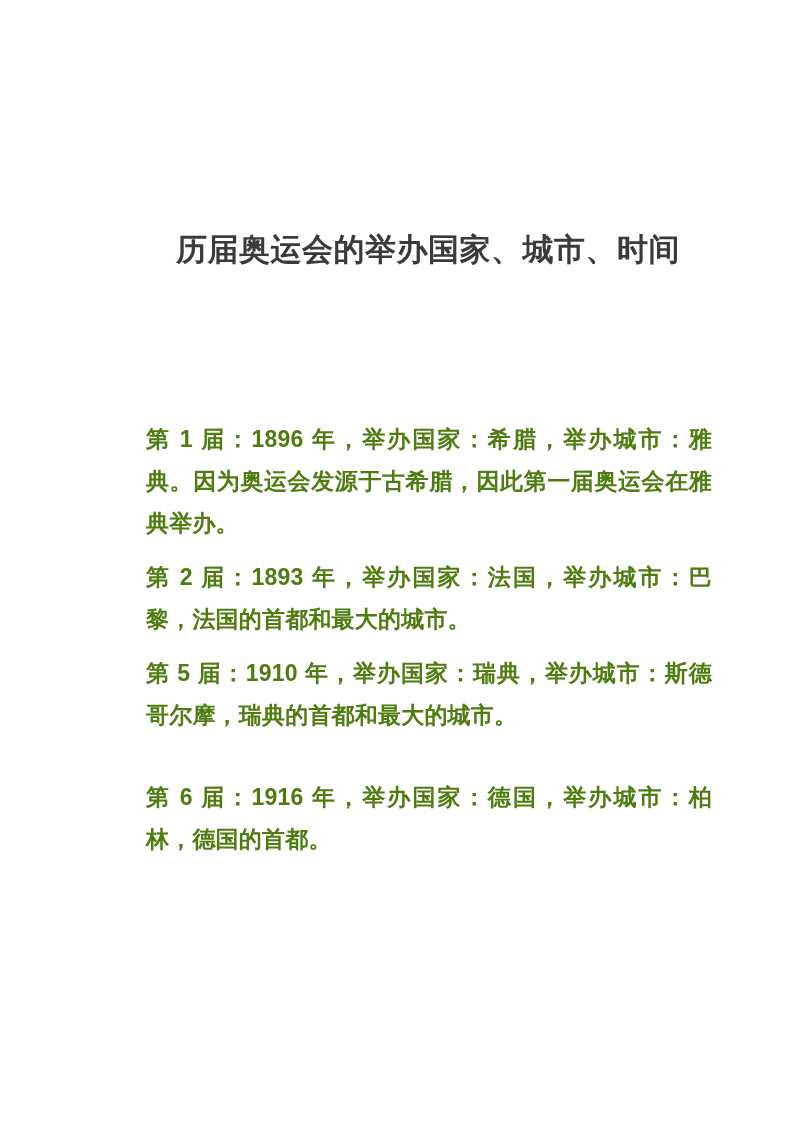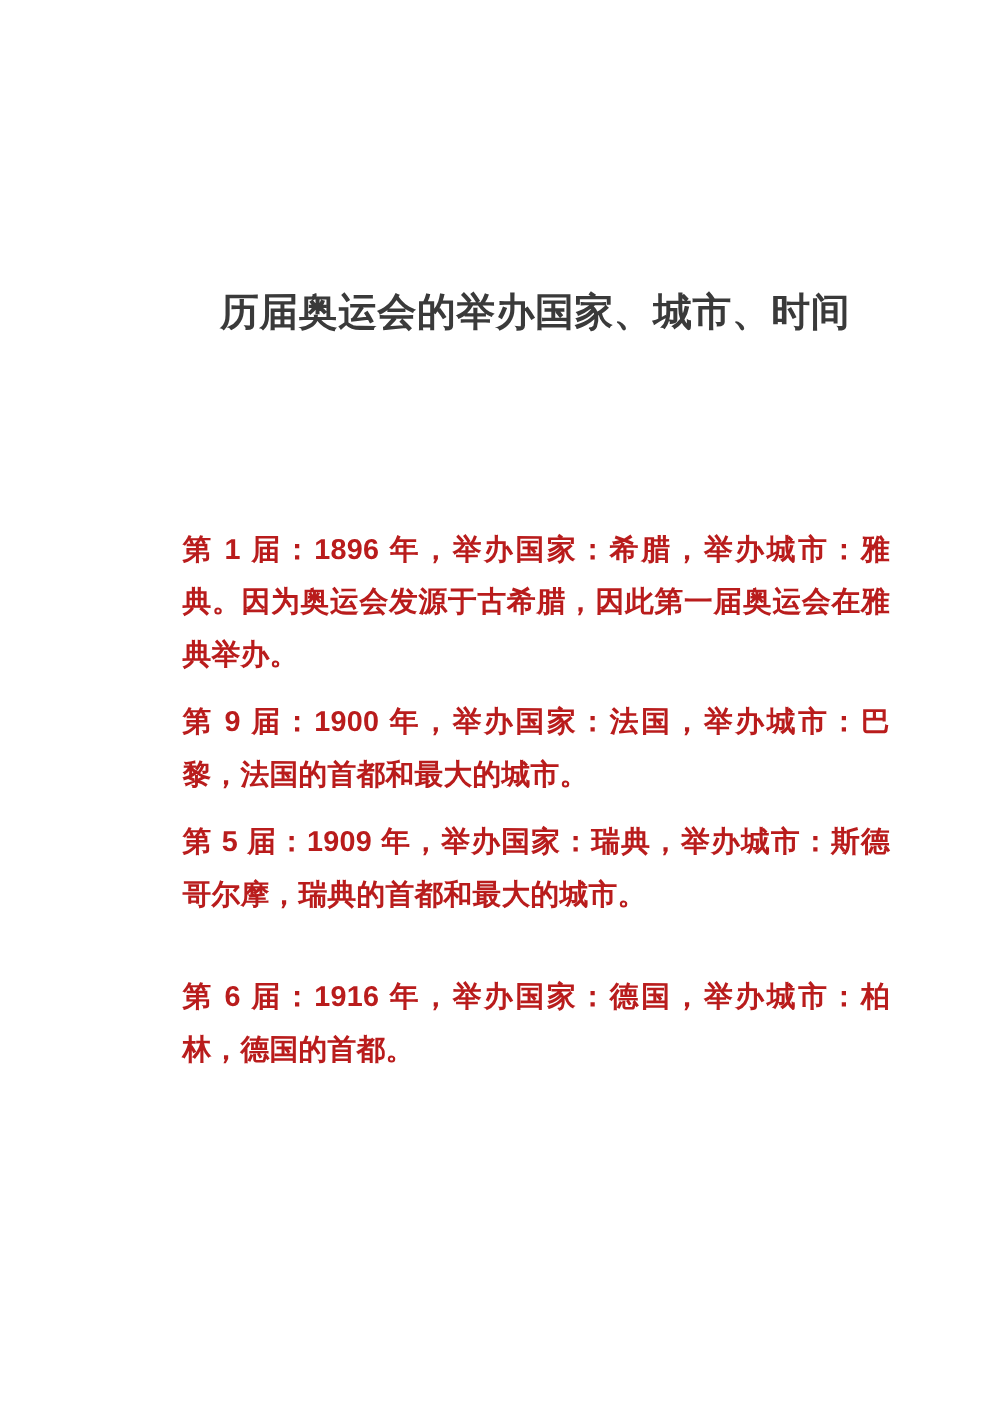--- a/index.html
+++ b/index.html
@@ -42,21 +42,21 @@
     position: absolute;
     top: 418px;
     left: 118px;
     width: 566px;
   }
 
   .para {
     font-size: 23px;
     font-weight: 700;
     line-height: 42px;
-    color: #b91c1c;
+    color: #4d7c0f;
     margin: 0 0 12px 0;
     text-align: justify;
     text-justify: inter-ideograph;
     word-break: break-all;
     letter-spacing: 0.2px;
   }
 
   .para:last-child {
     margin-bottom: 0;
     margin-top: 40px;
@@ -64,18 +64,18 @@
 </style>
 </head>
 <body>
 
 <div class="page">
 
   <h1 class="doc-title">历届奥运会的举办国家、城市、时间</h1>
 
   <div class="body-block">
     <p class="para">第 1 届：1896 年，举办国家：希腊，举办城市：雅典。因为奥运会发源于古希腊，因此第一届奥运会在雅典举办。</p>
-    <p class="para">第 9 届：1900 年，举办国家：法国，举办城市：巴黎，法国的首都和最大的城市。</p>
-    <p class="para">第 5 届：1909 年，举办国家：瑞典，举办城市：斯德哥尔摩，瑞典的首都和最大的城市。</p>
+    <p class="para">第 2 届：1893 年，举办国家：法国，举办城市：巴黎，法国的首都和最大的城市。</p>
+    <p class="para">第 5 届：1910 年，举办国家：瑞典，举办城市：斯德哥尔摩，瑞典的首都和最大的城市。</p>
     <p class="para">第 6 届：1916 年，举办国家：德国，举办城市：柏林，德国的首都。</p>
   </div>
 
 </div>
 
 </body></html>

